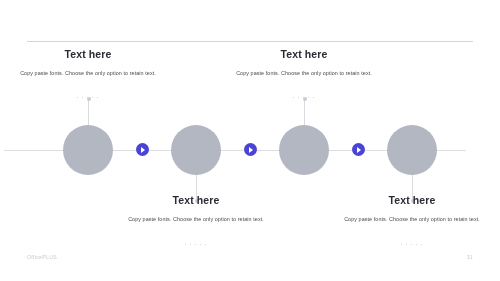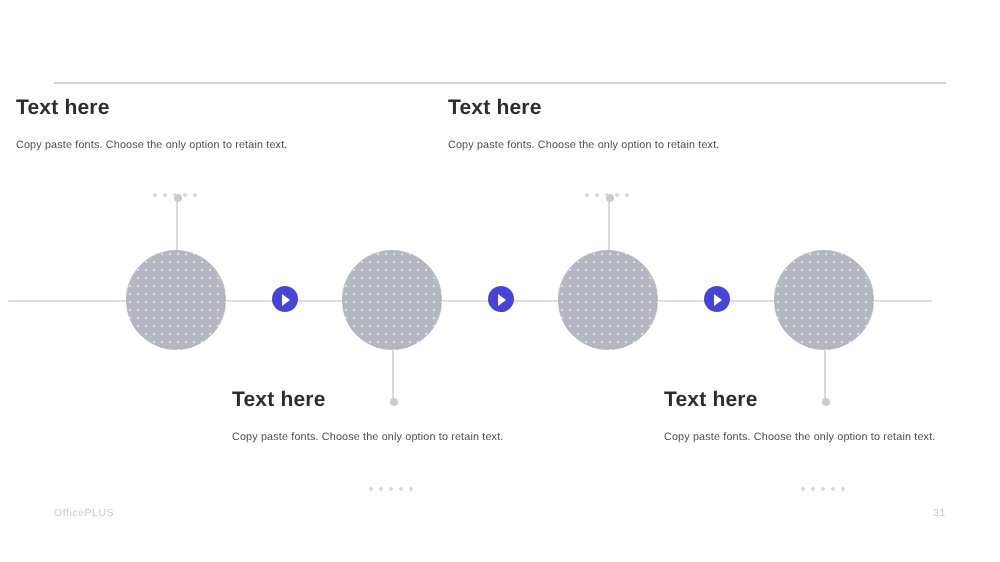--- a/index.html
+++ b/index.html
@@ -77,21 +77,21 @@
     background-image:radial-gradient(circle, #d9d9dd 0.9px, transparent 1px);
     background-size:5px 3px;
     background-repeat:repeat-x;
   }
   .dots.d1{left:75px;top:96px;}
   .dots.d2{left:183px;top:243px;}
   .dots.d3{left:291px;top:96px;}
   .dots.d4{left:399px;top:243px;}
 
   
-  .block{position:absolute;width:160px;text-align:left;}
+  .block{position:absolute;width:160px;text-align:center;}
   .block .ttl{
     font-size:10.5px;font-weight:bold;color:#2b2b33;
     letter-spacing:.1px;margin:0 0 7px 0;line-height:1.1;
   }
   .block .body{
     font-size:5.4px;color:#4a4a52;line-height:1.85;
     margin:0;letter-spacing:.08px;
   }
   .block.above{top:49px;}
   .block.below{top:195px;}

